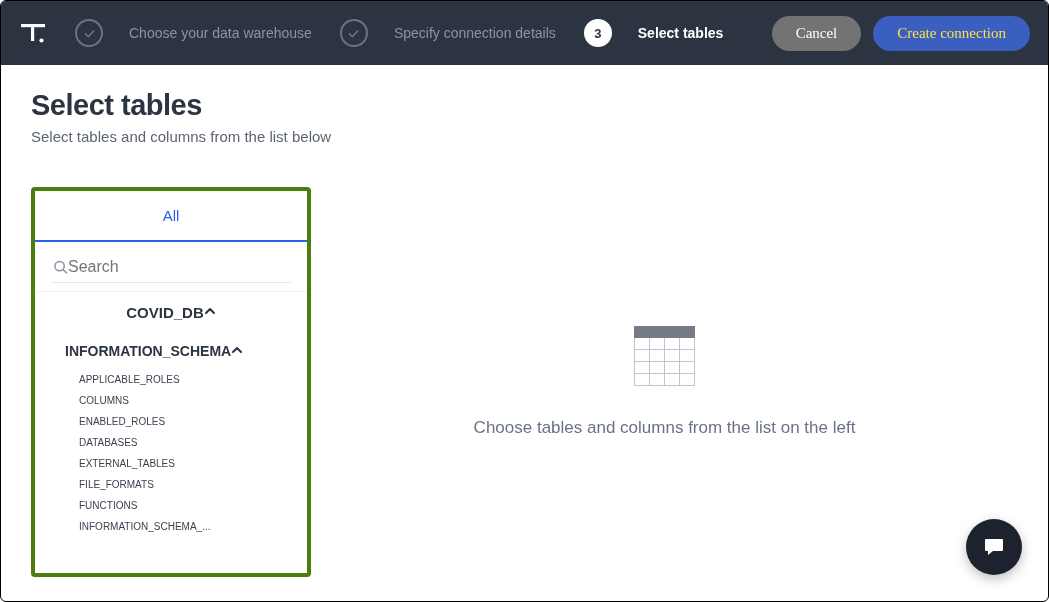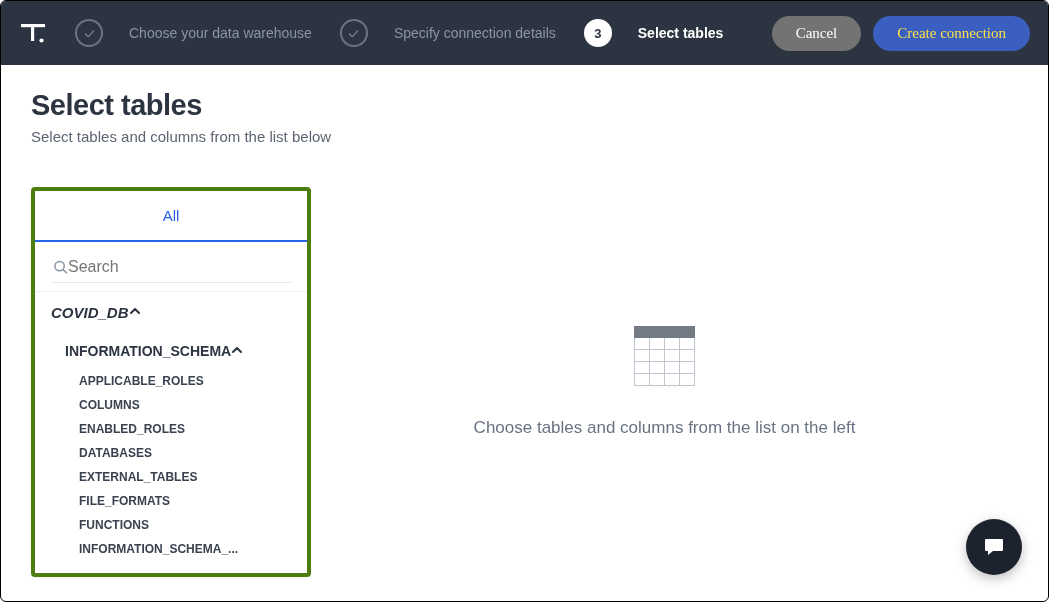--- a/index.html
+++ b/index.html
@@ -148,47 +148,45 @@
       overflow-y: auto;
       flex: 1;
       padding-bottom: 12px;
       position: relative;
     }
     .tree::-webkit-scrollbar { width: 8px; }
     .tree::-webkit-scrollbar-thumb { background: #c7cdd6; border-radius: 4px; }
     .tree-item {
       display: flex;
       align-items: center;
-      justify-content: flex-start;
+      justify-content: center;
       padding: 12px 16px;
       font-size: 15px;
       font-weight: 700;
       color: #2c3441;
       cursor: pointer;
       border-top: 1px solid #eef0f3;
-      font-style: italic;
     }
     .tree-schema {
       display: flex;
       align-items: center;
       padding: 10px 18px 10px 30px;
       font-size: 14px;
       font-weight: 700;
       color: #2c3441;
       cursor: pointer;
     }
     .tree-leaf {
       padding: 5px 18px 5px 44px;
-      font-size: 12px;
+      font-size: 10px;
       color: #3a4250;
       cursor: pointer;
       white-space: nowrap;
       overflow: hidden;
       text-overflow: ellipsis;
-      font-weight: bold;
     }
     .chevron {
       font-size: 13px;
       color: #2c3441;
     }
     .right-pane {
       flex: 1;
       display: flex;
       flex-direction: column;
       align-items: center;

